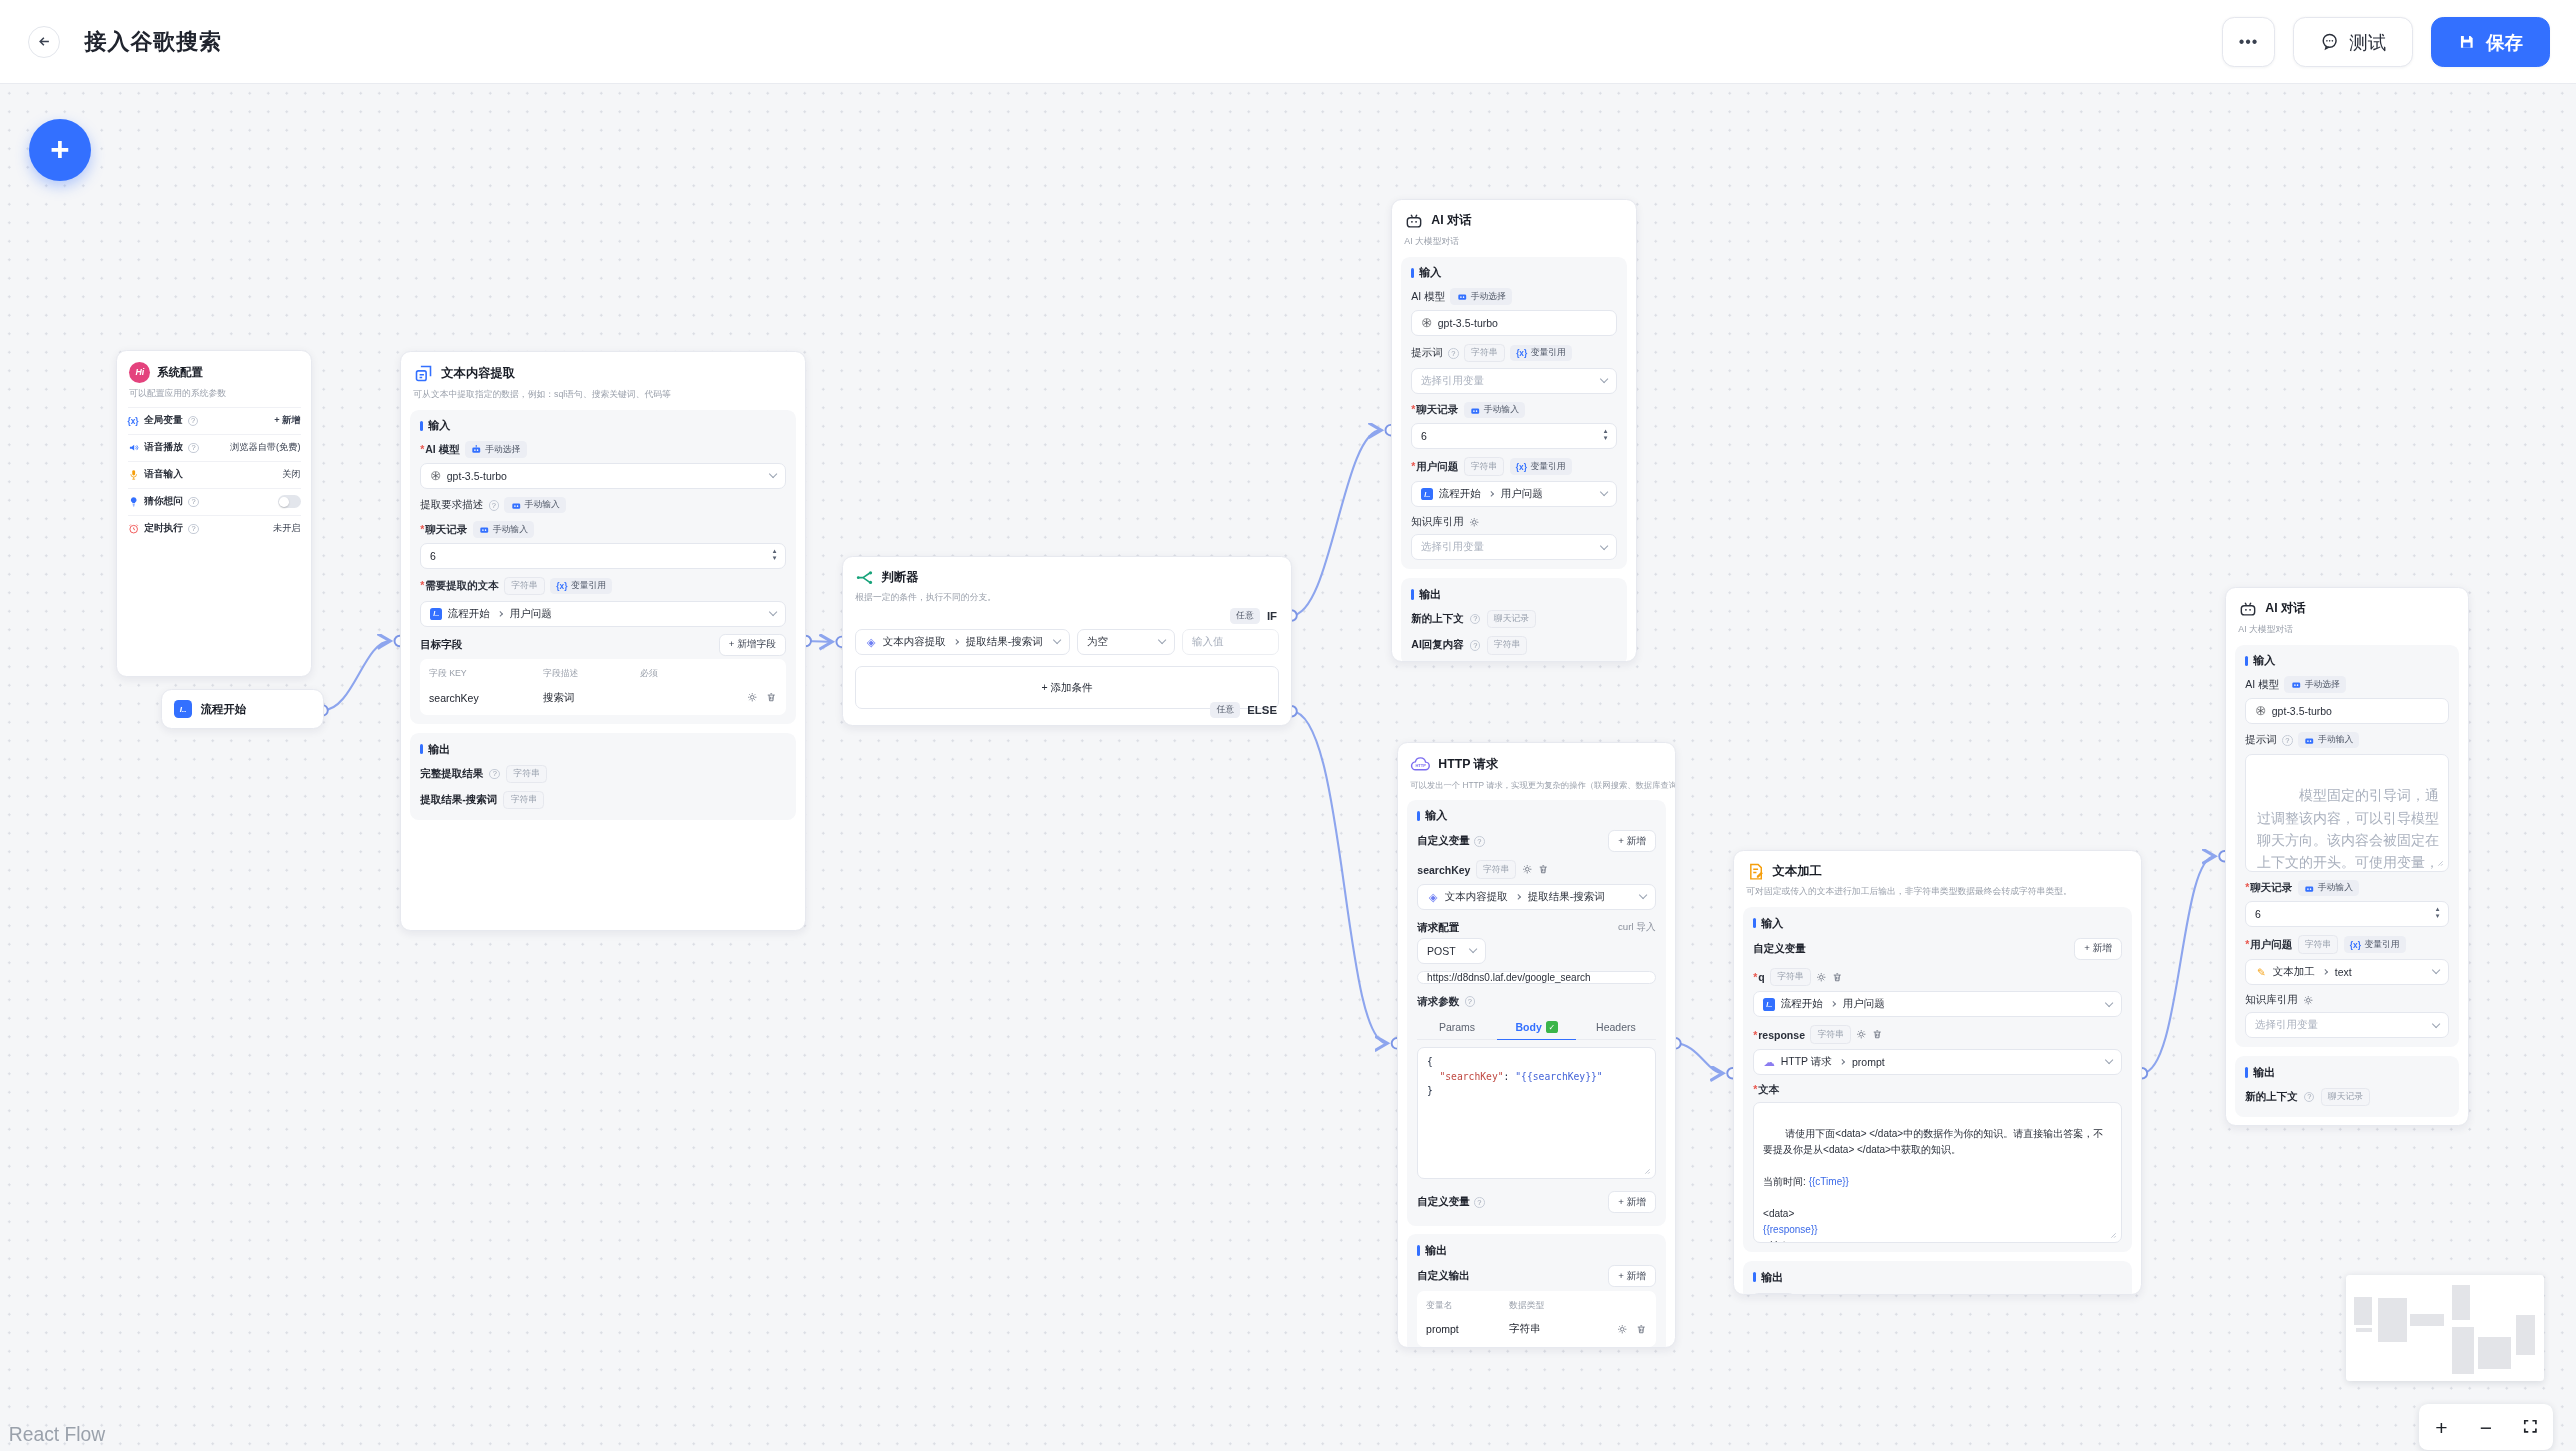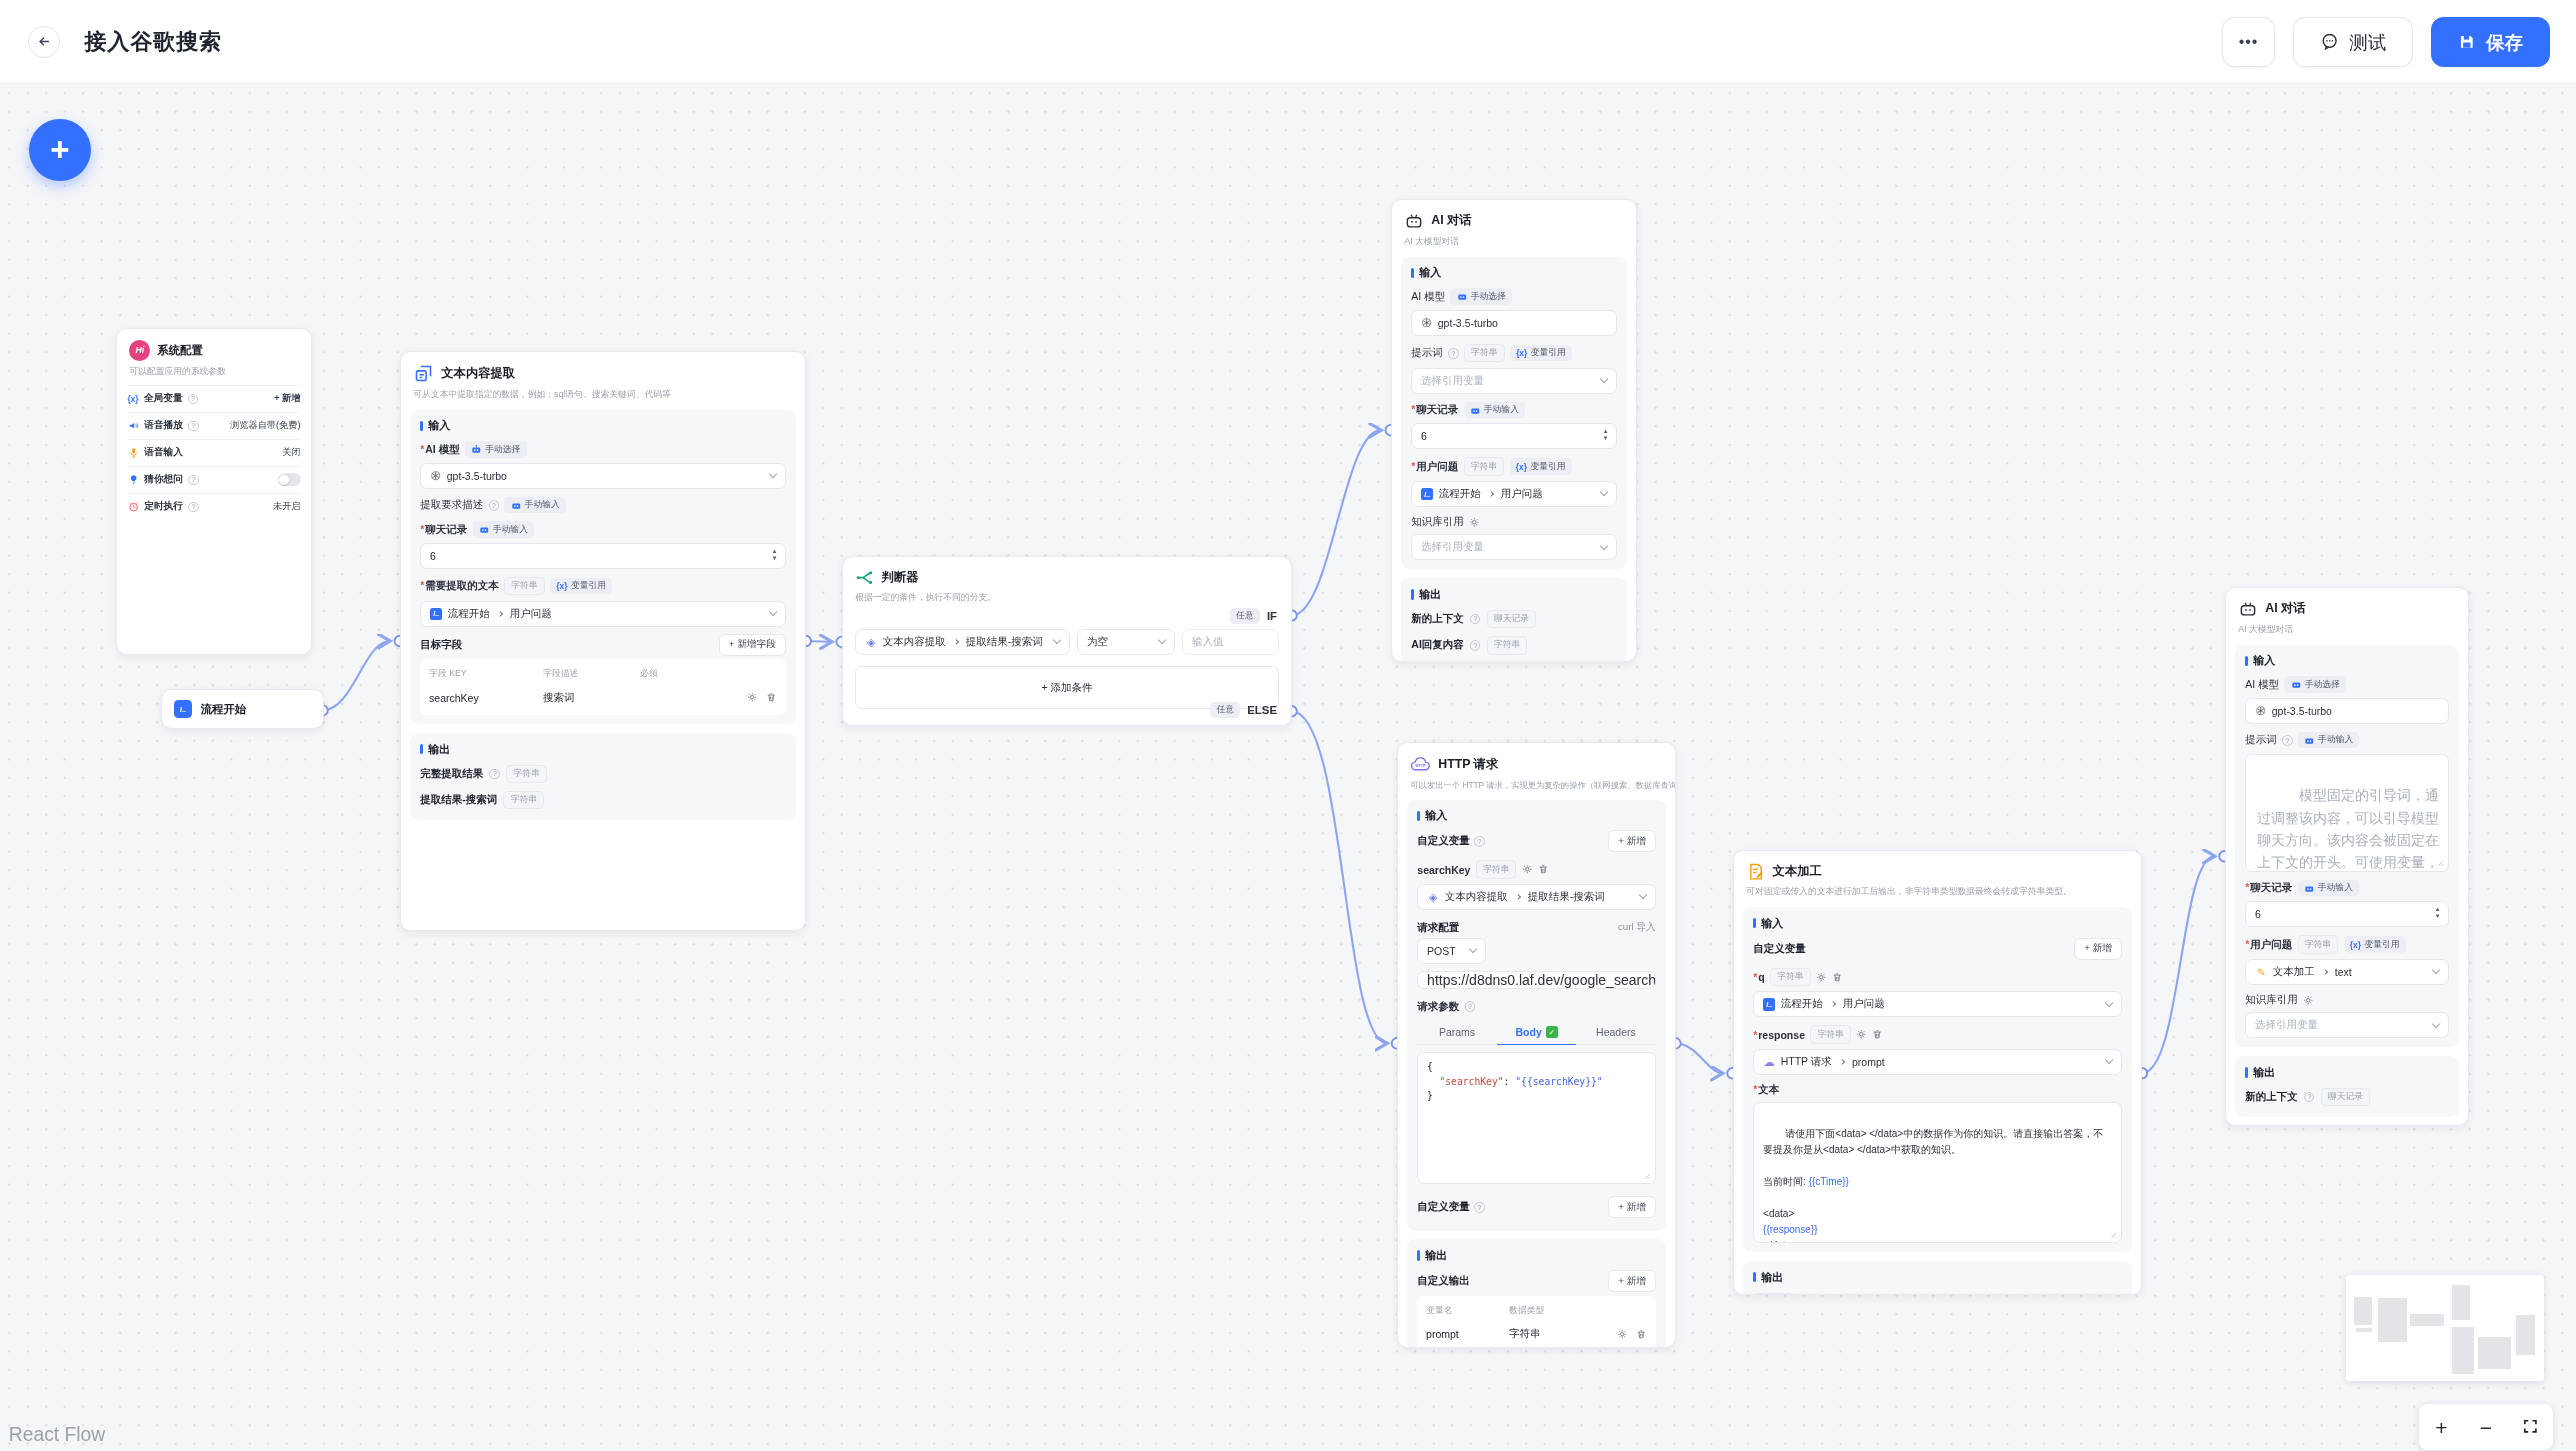--- a/index.html
+++ b/index.html
@@ -166,21 +166,21 @@
       <circle cx="1470" cy="714" r="6"></circle>
       <circle cx="1583" cy="394" r="6"></circle>
       <circle cx="1590" cy="1092" r="6"></circle>
       <circle cx="1907" cy="1092" r="6"></circle>
       <circle cx="1972" cy="1126" r="6"></circle>
       <circle cx="2438" cy="1126" r="6"></circle>
       <circle cx="2532" cy="879" r="6"></circle>
     </g>
   </svg>
 
-  <div class="node" style="left:116px; top:244px; width:196px; height:327px;">
+  <div class="node" style="left:116px; top:266px; width:196px; height:327px;">
     <div class="nhead">
       <span style="width:21px;height:21px;border-radius:50%;background:#e4427d;color:#fff;display:flex;align-items:center;justify-content:center;font-size:8.8px;font-weight:bold;font-style:italic;">Hi</span>
       <span class="ntitle" style="font-size:11.4px;">系统配置</span>
     </div>
     <div class="nsub">可以配置应用的系统参数</div>
     <div class="sys-row">
       <span class="icx"></span>
       <span>全局变量</span>
         <span class="help"></span>
       <span class="act">+ 新增</span>
@@ -534,21 +534,21 @@
       </div>
       <div class="rowflex" style="margin-top:10.5px;">
         <span style="font-size:10.5px;font-weight:bold;">请求配置</span>
         <span class="linkish">curl 导入</span>
       </div>
       <div style="display:flex;gap:7px;flex-direction:column;">
         <div class="select" style="width:69px;">
             <span class="grow">POST</span>
             <span class="caret"></span>
           </div>
-        <div class="select" style="flex:1;font-size:14px;overflow:hidden;">
+        <div class="select" style="flex:1;font-size:10px;overflow:hidden;">
             <span class="grow" style="white-space:nowrap;">https://d8dns0.laf.dev/google_search</span>
           </div>
       </div>
       <div class="lbl" style="margin-top:10.5px;">
           <span class="t" style="font-weight:bold;">请求参数</span>
           <span class="help"></span>
         </div>
       <div class="tabs">
         <div class="tab">
             <span>Params</span>

